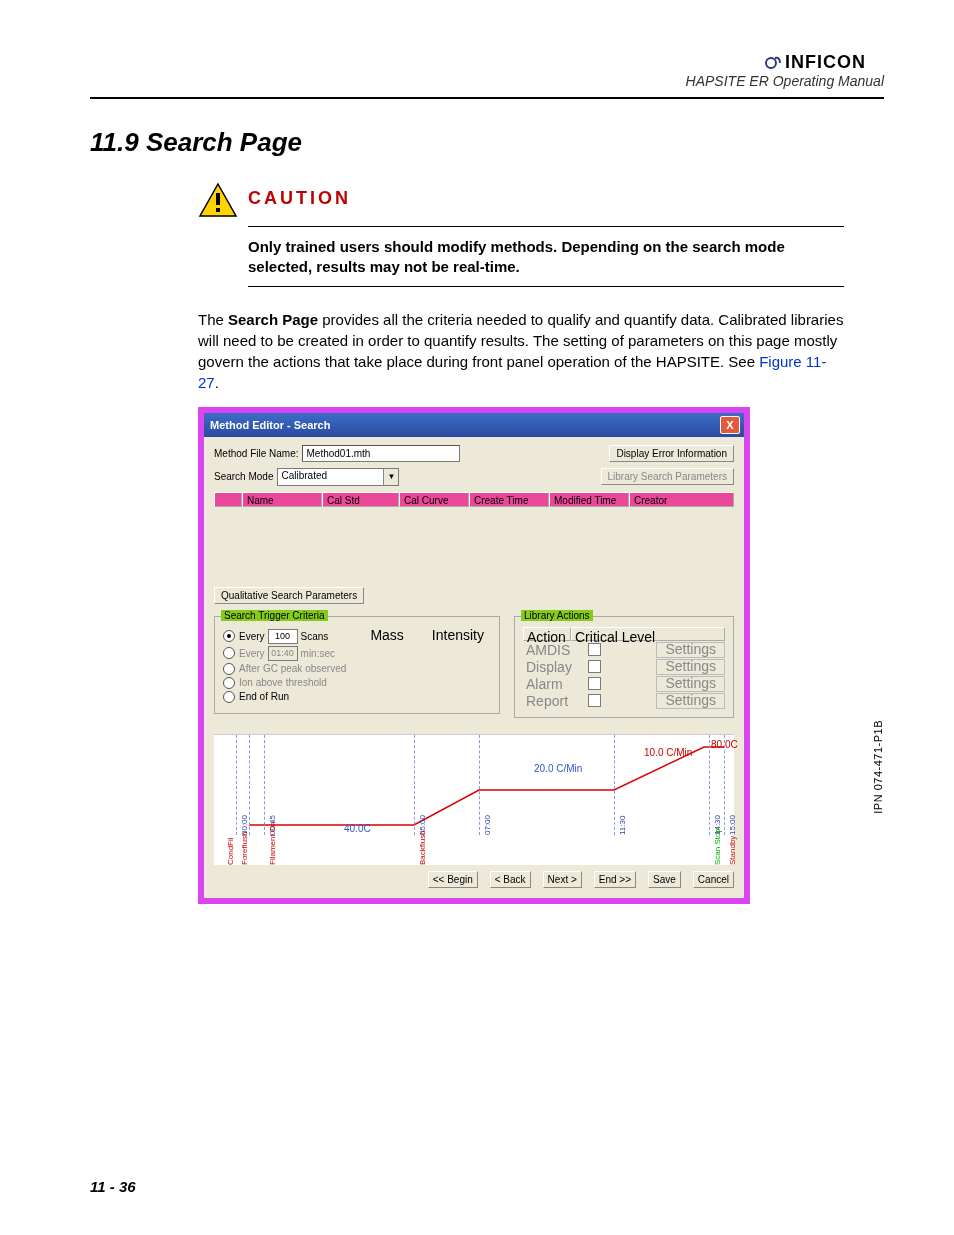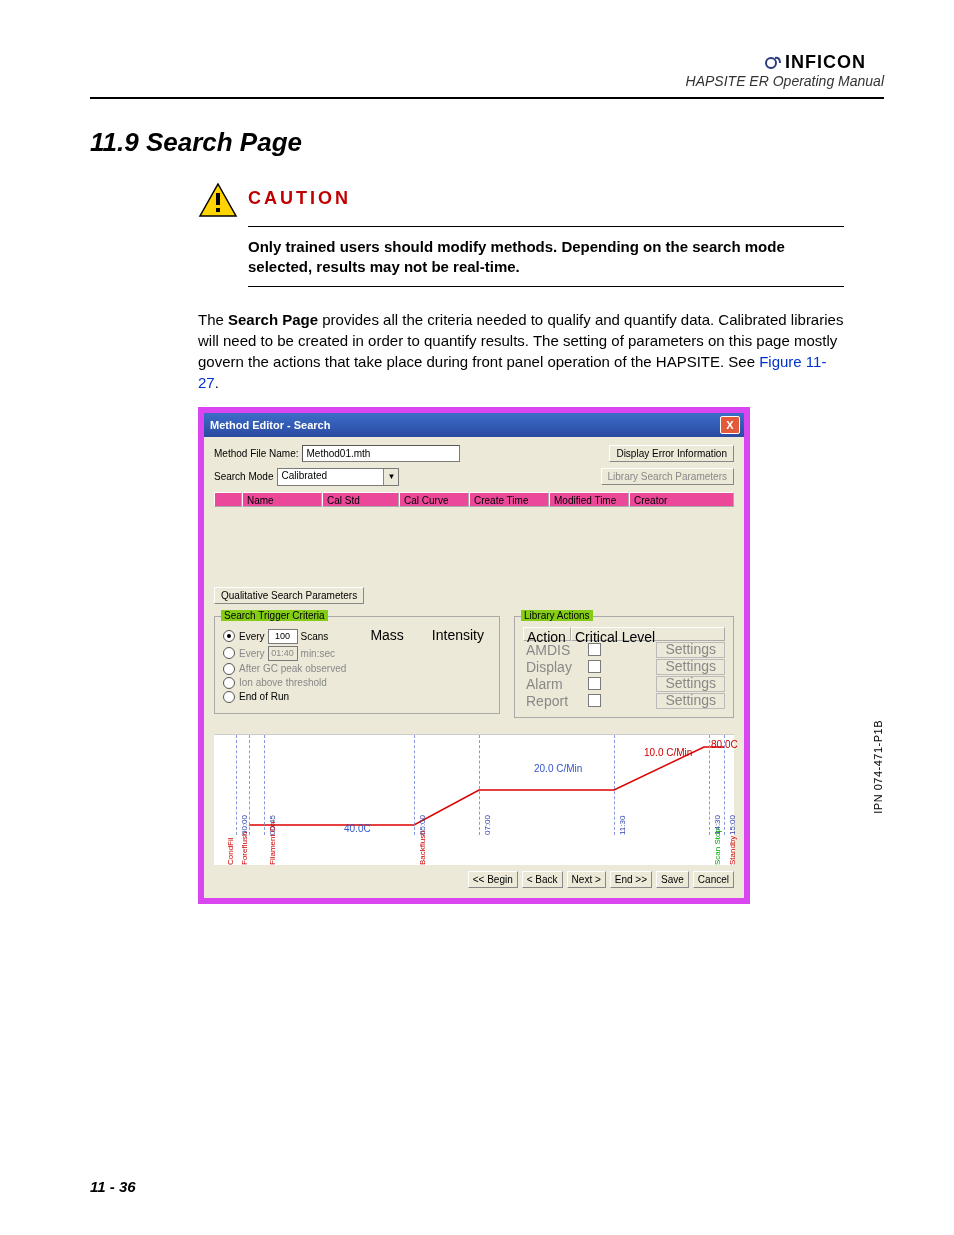--- a/index.html
+++ b/index.html
@@ -324,21 +324,21 @@
   }
   .chart-annot {
     position: absolute;
     font-size: 10px;
     color: #c00;
   }
   .chart-annot.blue { color: #3355cc; }
   .footer-btns {
     display: flex;
     justify-content: flex-end;
-    gap: 4px;
+    gap: 12px;
     padding: 6px 0 2px 0;
   }
   .footer-btns .btn { padding: 1px 4px; font-size: 10px; }
 
   .page-number {
     position: absolute;
     bottom: 40px;
     left: 90px;
     font-weight: bold;
     font-style: italic;

